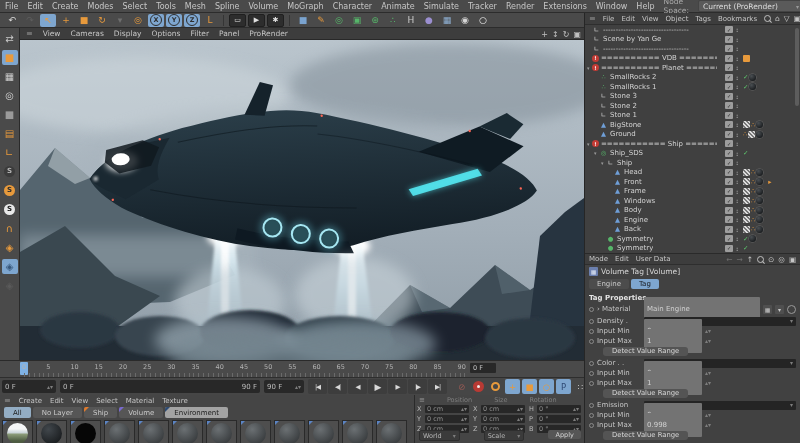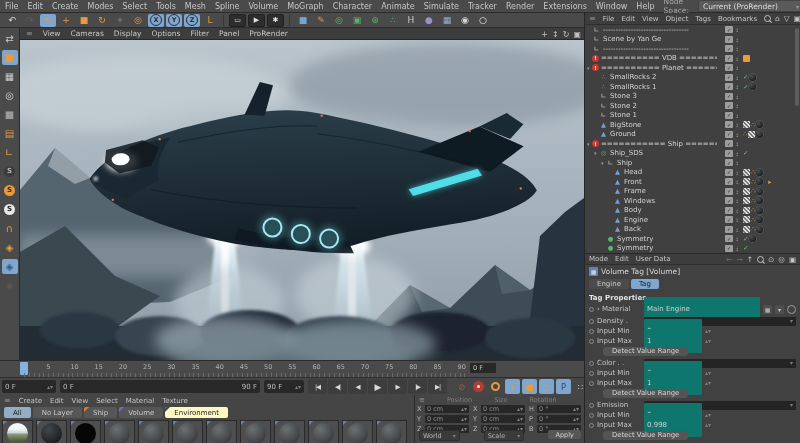--- a/index.html
+++ b/index.html
@@ -60,21 +60,21 @@
   .red-dot{width:11px;height:11px;border-radius:50%;background:#b83a34;display:flex;align-items:center;justify-content:center}
   .red-dot i{width:3px;height:3px;border-radius:50%;background:#f2e9e9}
   .o-ring{width:9px;height:9px;border-radius:50%;border:2px solid #e89a3c;box-sizing:border-box}
   
   #matpanel{left:0;top:395px;width:414px;height:48px;background:#454545;box-sizing:border-box}
   #mat-menu{height:11px;display:flex;align-items:center;gap:8px;font-size:7px;color:#c5c5c5;padding:0 4px}
   #mat-tabs{height:13px;display:flex;gap:2px;padding:0 4px;align-items:center}
   .mtab{height:11px;padding:0 9px;font-size:7px;display:flex;align-items:center;border-radius:2px;background:#565656;
         color:#c9c9c9;position:relative;overflow:hidden}
   .mtab.blue{background:#93adc4;color:#1c1c1c}
-  .mtab.active{background:#fef9c3;color:#1c1c1c}
+  .mtab.active{background:#a3a3a3;color:#1c1c1c}
   .mtab .corner{position:absolute;left:0;top:0;width:0;height:0;border-style:solid;border-width:5px 5px 0 0}
   #mat-thumbs{display:flex;gap:3px;padding:1px 2px}
   .thumb{width:31px;height:26px;background:#4e4e4e;border:1px solid #2a2a2a;position:relative;display:flex;
          align-items:center;justify-content:center;flex:none;box-sizing:border-box}
   .thumb .corner{position:absolute;left:0;top:0;width:0;height:0;border-style:solid;border-width:4px 4px 0 0;
                  border-color:#5b84c4 transparent transparent transparent}
   .ball{width:21px;height:21px;border-radius:50%}
   .ball.sky{background:linear-gradient(#f4f6f7 28%,#cdd6da 46%,#8a9a78 54%,#4e5c42 85%)}
   .ball.dark{background:radial-gradient(circle at 35% 30%,#41474c,#101214)}
   .ball.black{background:#060606}
@@ -123,21 +123,21 @@
             align-items:center;justify-content:center}
   #am-tabs{display:flex;gap:2px;padding:1px 4px;height:12px;align-items:center}
   .am-tab{padding:0 8px;height:10px;font-size:7px;background:#4c4c4c;border-radius:2px;display:flex;align-items:center;color:#c9c9c9}
   .am-tab.active{background:#7ea6cf;color:#16191d}
   #am-section{font-size:7px;font-weight:bold;color:#e3e3e3;padding:3px 4px 2px}
   #am-params{padding:0 4px}
   .prow{height:10px;display:flex;align-items:center;gap:3px;font-size:7px}
   .prow.gap{margin-top:2px}
   .pc{width:5px;height:5px;border:1px solid #8a8a8a;border-radius:50%;flex:none;box-sizing:border-box}
   .plab{width:44px;color:#c5c5c5;white-space:nowrap;flex:none}
-  .pfield{background:#0f766e;height:24px;border-radius:1px;display:flex;align-items:center;padding:0 3px;color:#d2d2d2}
+  .pfield{background:#737373;height:24px;border-radius:1px;display:flex;align-items:center;padding:0 3px;color:#d2d2d2}
   .pfield.num{width:52px;justify-content:flex-start}
   .pdrop{flex:1;background:#242424;height:9px;border-radius:1px;display:flex;align-items:center;justify-content:flex-end;
          padding:0 3px;color:#8d8d8d}
   .pbtn{margin-left:14px;background:#545454;border-radius:3px;height:9px;padding:0 9px;font-size:6.8px;display:flex;
         align-items:center;color:#d8d8d8}
   .mini{width:9px;height:9px;background:#4f4f4f;border-radius:1px;font-size:6px;color:#c9c9c9;display:flex;
         align-items:center;justify-content:center;flex:none}
   .mini.round{border-radius:50%;border:1px solid #9a9a9a;background:transparent;box-sizing:border-box}
 </style>
 </head>

